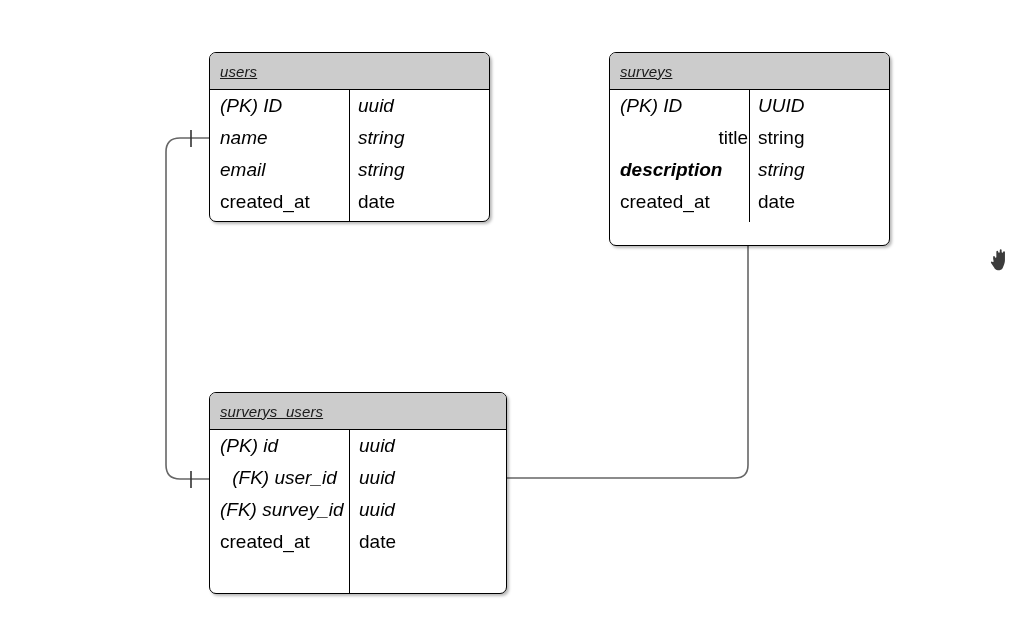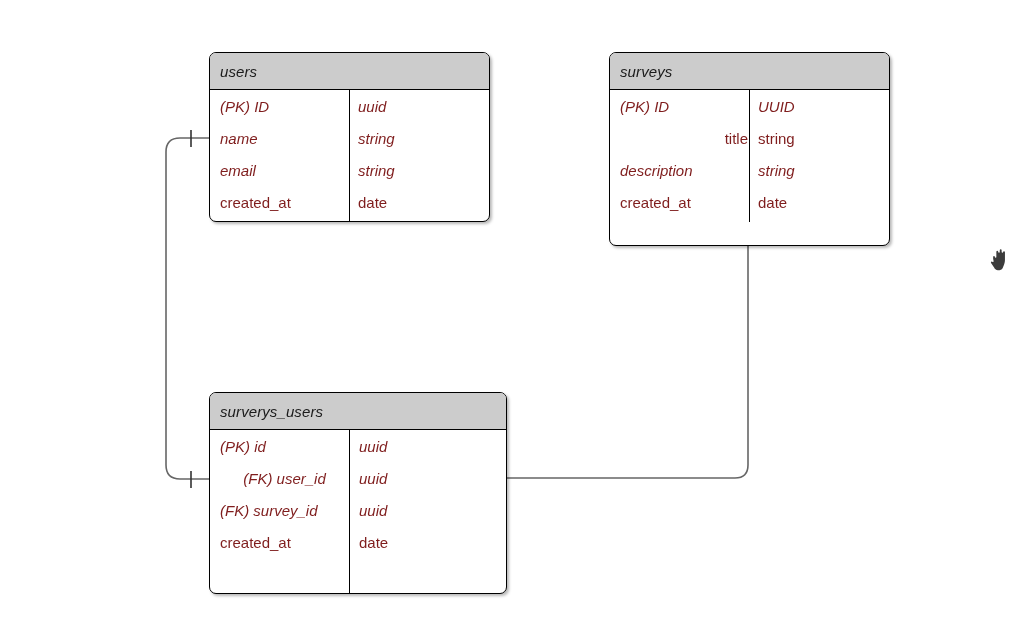--- a/index.html
+++ b/index.html
@@ -55,20 +55,21 @@
     box-sizing: border-box;
   }
 
   .entity-title {
     font-size: 15px;
     font-style: italic;
     color: #1a1a1a;
     padding-left: 10px;
     letter-spacing: 0.1px;
     white-space: nowrap;
+    text-decoration: underline;
   }
 
   .entity-body {
     position: relative;
   }
 
   
   .col-divider {
     position: absolute;
     top: 0;
@@ -78,22 +79,22 @@
   }
 
   .row {
     display: flex;
     align-items: center;
     height: 32px;
     box-sizing: border-box;
   }
 
   .cell {
-    font-size: 15px;
-    color: #7f1d1d;
+    font-size: 19px;
+    color: #000000;
     white-space: nowrap;
     overflow: hidden;
     box-sizing: border-box;
     padding-left: 10px;
   }
 
   .cell.italic {
     font-style: italic;
   }
 
@@ -167,21 +168,21 @@
           <div class="col-divider" style="left: 139px;"></div>
           <div class="row">
             <div class="cell italic" style="width: 139px;">(PK) ID</div>
             <div class="cell italic" style="width: 142px;">UUID</div>
           </div>
           <div class="row">
             <div class="cell upright" style="width: 139px; text-align: right;">title</div>
             <div class="cell upright" style="width: 142px;">string</div>
           </div>
           <div class="row">
-            <div class="cell italic" style="width: 139px;">description</div>
+            <div class="cell italic" style="width: 139px; font-weight: bold;">description</div>
             <div class="cell italic" style="width: 142px;">string</div>
           </div>
           <div class="row">
             <div class="cell upright" style="width: 139px;">created_at</div>
             <div class="cell upright" style="width: 142px;">date</div>
           </div>
         </div>
       </div>
       <div class="entity" style="left: 209px; top: 392px; width: 298px; height: 202px;">
         <div class="entity-header">

